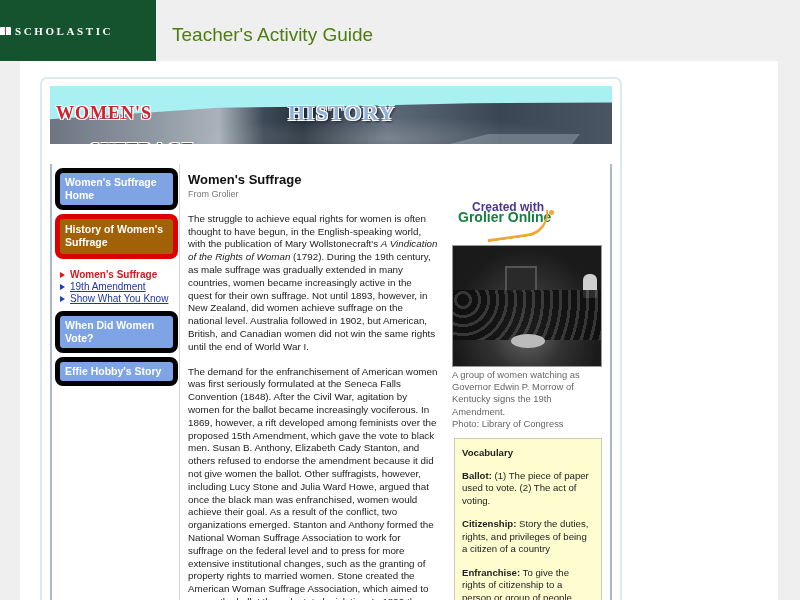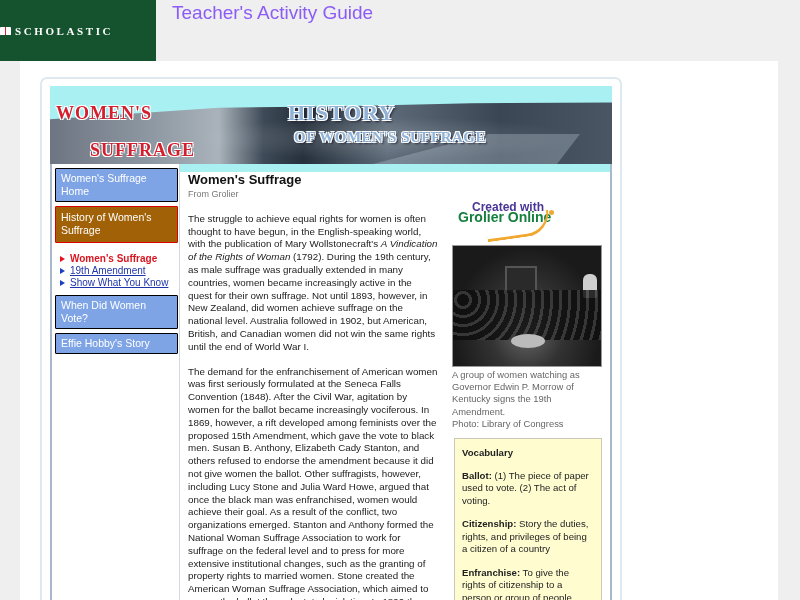--- a/index.html
+++ b/index.html
@@ -5,47 +5,47 @@
   * { box-sizing: border-box; margin: 0; padding: 0; }
   html, body { width: 800px; height: 600px; overflow: hidden; }
   body { background: #efefef; font-family: "Liberation Sans", sans-serif; position: relative; }
 
   
   .topbar { position: absolute; left: 0; top: 0; width: 800px; height: 61px; background: #efefef; }
   .logo { position: absolute; left: 0; top: 0; width: 156px; height: 61px; background: #14532d; display: flex; align-items: center; justify-content: flex-start; }
   .logo-book { display: inline-block; width: 11px; height: 8px; background: #fff; margin-right: 4px; border-radius: 1px 1px 0 0; position: relative; }
   .logo-book:after { content: ""; position: absolute; left: 5px; top: 0; width: 1px; height: 8px; background: #ec1c2b; }
   .logo-text { color: #fff; font-size: 11px; font-weight: bold; letter-spacing: 2.6px; font-family: "Liberation Serif", serif; }
-  .app-title { position: absolute; left: 172px; top: 2px; font-size: 19px; color: #8b5cf6; }
+  .app-title { position: absolute; left: 172px; top: 24px; font-size: 19px; color: #4d7c0f; }
 
   
   .page { position: absolute; left: 20px; top: 61px; width: 758px; height: 539px; background: #fff; }
 
   
   .frame { position: absolute; left: 40px; top: 77px; width: 582px; height: 540px; border: 2px solid #dde9ee; border-radius: 7px; background: #fff; }
 
   
-  .banner { position: absolute; left: 50px; top: 86px; width: 562px; height: 86px; background: #a8f0f2; overflow: hidden; }
+  .banner { position: absolute; left: 50px; top: 86px; width: 562px; height: 58px; background: #a8f0f2; overflow: hidden; }
   .banner-photo { position: absolute; left: 0; top: 14px; width: 562px; height: 64px;
     background:
       radial-gradient(ellipse at 60% 60%, rgba(255,255,255,0.18) 0, rgba(255,255,255,0) 40%),
       linear-gradient(90deg, #6d7582 0%, #8e98a2 18%, #aab3bb 30%, #3e4a57 38%, #25303c 45%, #5d6a78 60%, #3a4654 80%, #4a5663 100%);
     clip-path: polygon(0 30%, 30% 12%, 50% 10%, 75% 5%, 100% 4%, 100% 100%, 0 100%);
   }
   .banner-street { position: absolute; left: 300px; top: 48px; width: 230px; height: 30px; background: rgba(180,195,205,0.35); clip-path: polygon(10% 100%, 60% 0, 100% 0, 90% 100%); }
   .banner-title-left { position: absolute; left: 6px; top: 18px; font-family: "Liberation Serif", serif; font-weight: bold; color: #d3202e; text-shadow: 1px 1px 0 #fff, -1px -1px 0 #fff, 1px -1px 0 #fff, -1px 1px 0 #fff; line-height: 1; }
   .banner-title-left .l1 { font-size: 18px; letter-spacing: 1px; display: block; }
   .banner-title-left .l2 { font-size: 18px; letter-spacing: 1px; display: block; margin-left: 34px; margin-top: 19px; }
   .banner-title-right { position: absolute; left: 238px; top: 16px; font-family: "Liberation Serif", serif; font-weight: bold; color: #8fb2d6; text-shadow: 1px 1px 0 #fff, -1px -1px 0 #fff, 1px -1px 0 #fff, -1px 1px 0 #fff, 2px 2px 2px #223; line-height: 1; }
   .banner-title-right .l1 { font-size: 22px; letter-spacing: 1px; display: block; }
   .banner-title-right .l2 { font-size: 15px; letter-spacing: 0.5px; display: block; margin-top: 6px; margin-left: 6px; }
 
   
   .sidebar { position: absolute; left: 50px; top: 164px; width: 130px; height: 436px; background: #fff; border-left: 2px solid #a8b9cc; border-right: 1px solid #d0d8e0; }
-  .nav-btn { display: block; margin: 4px 2px 0 3px; width: 123px; background: #7ea4e6; color: #fff; font-size: 10.5px; font-weight: normal; padding: 3px 5px; border: 1px solid #000000; border-radius: 1px; cursor: pointer; line-height: 13px; }
+  .nav-btn { display: block; margin: 4px 2px 0 3px; width: 123px; background: #7ea4e6; color: #fff; font-size: 10.5px; font-weight: bold; padding: 3px 5px; border: 5px solid #000000; border-radius: 8px; cursor: pointer; line-height: 13px; }
   .nav-btn.active { background: #a16207; border-color: #d00; padding: 4px 5px 5px; }
   .subnav { list-style: none; margin: 10px 0 6px 8px; }
   .subnav li { font-size: 10px; line-height: 12px; display: flex; align-items: center; }
   .subnav .tri { display: inline-block; width: 0; height: 0; border-top: 3px solid transparent; border-bottom: 3px solid transparent; border-left: 5px solid #1a3fc2; margin-right: 5px; }
   .subnav li.current .tri { border-left-color: #e5141c; }
   .subnav li.current span.txt { color: #d91620; font-weight: bold; }
   .subnav a { color: #1f35a8; text-decoration: underline; cursor: pointer; }
 
   
   .article { position: absolute; left: 180px; top: 164px; width: 266px; height: 436px; padding: 8px 8px 0 8px; font-size: 9.8px; color: #222; line-height: 12.8px; overflow: hidden; }
@@ -90,21 +90,20 @@
 
 <div class="banner">
   <div class="banner-photo"></div>
   <div class="banner-street"></div>
   <div class="banner-title-left">
     <span class="l1">WOMEN'S</span>
     <span class="l2">SUFFRAGE</span>
   </div>
   <div class="banner-title-right">
     <span class="l1">HISTORY</span>
-    <span class="l2">OF WOMEN'S SUFFRAGE</span>
   </div>
 </div>
 
 <nav class="sidebar">
   <a class="nav-btn">Women's Suffrage Home</a>
   <a class="nav-btn active">History of Women's Suffrage</a>
   <ul class="subnav">
     <li class="current">
       <span class="tri"></span>
       <span class="txt">Women's Suffrage</span>

